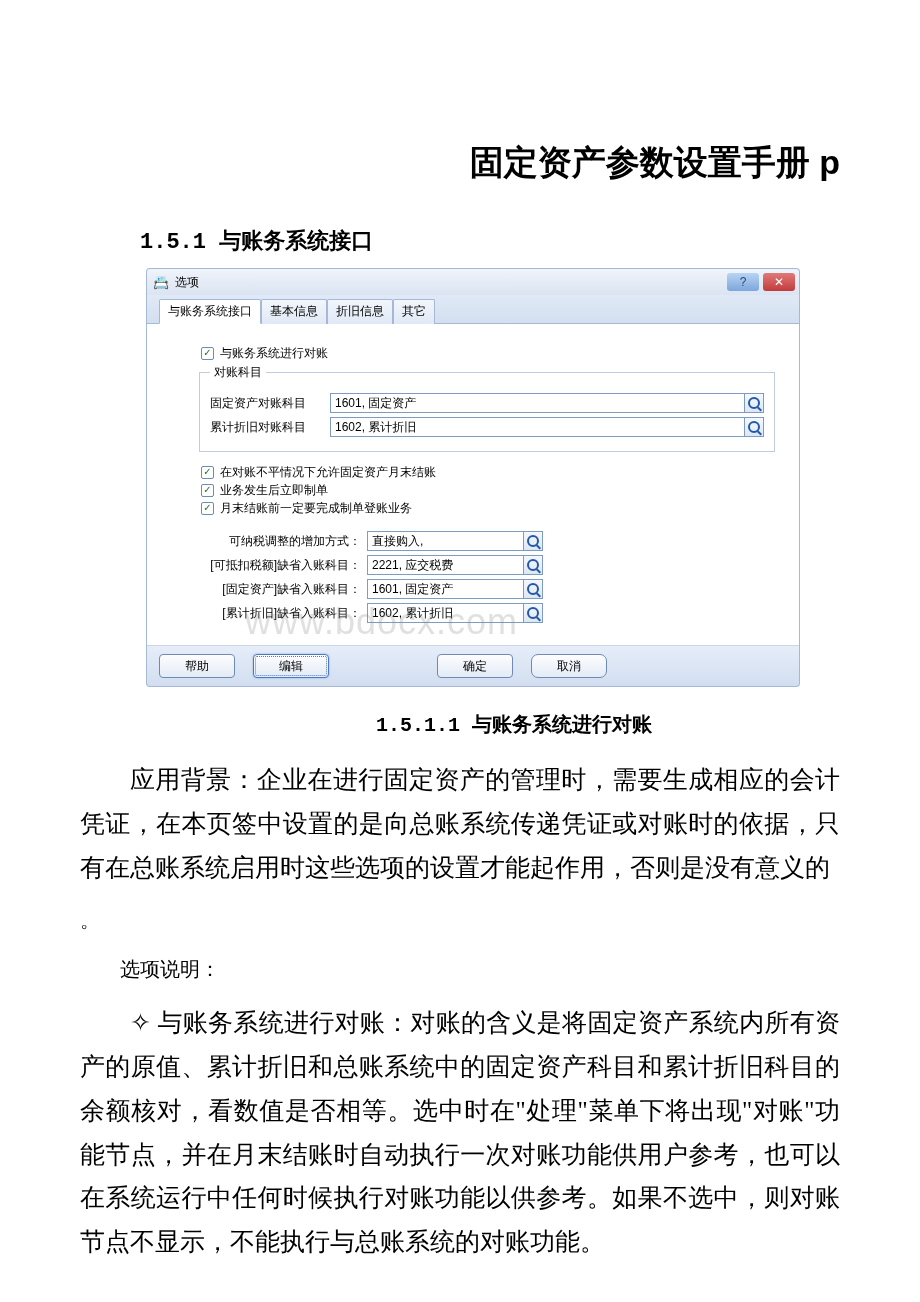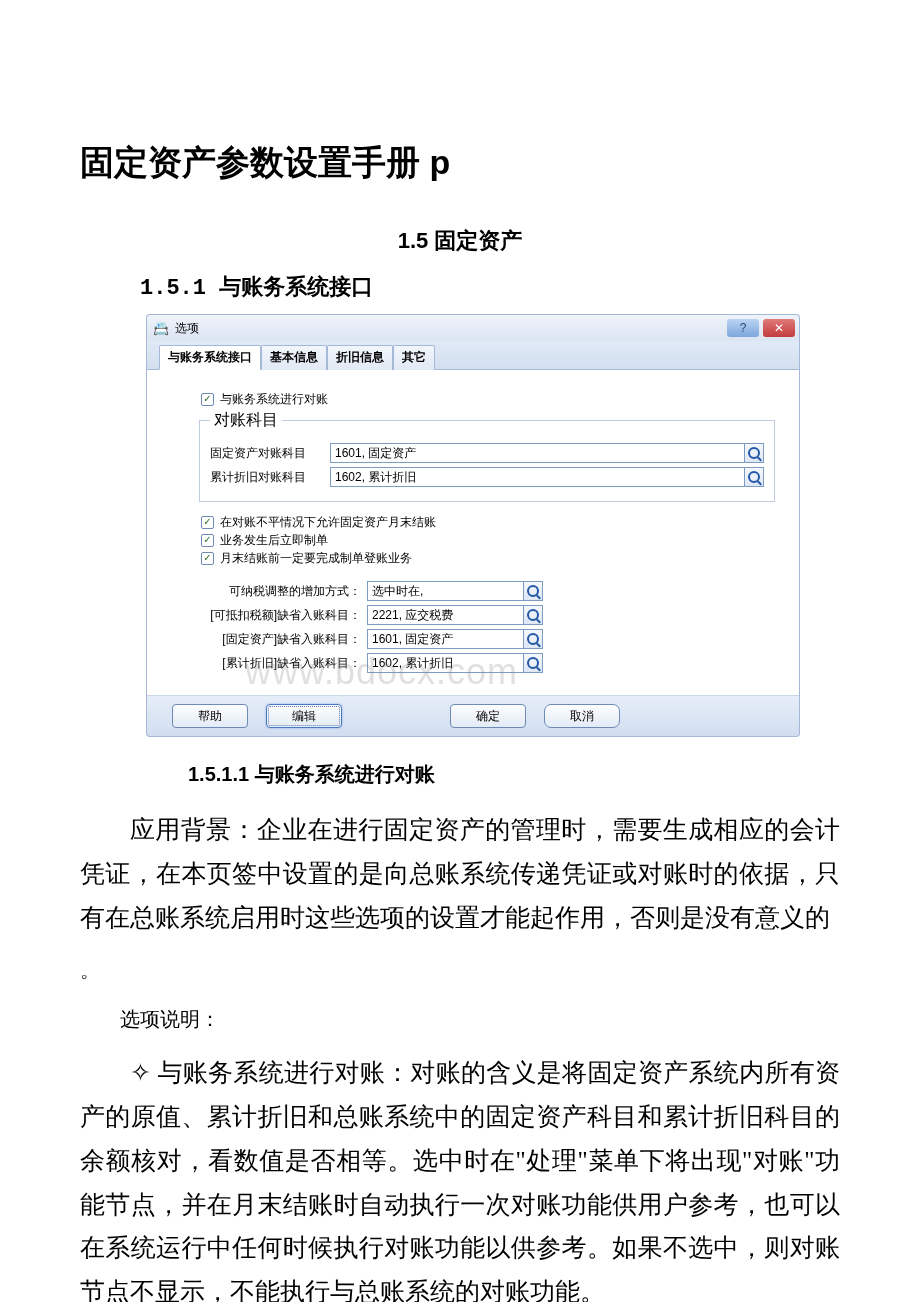--- a/index.html
+++ b/index.html
@@ -10,42 +10,42 @@
     color: #000;
     width: 920px;
   }
   .page {
     padding: 120px 80px 60px 80px;
   }
   h1 {
     font-family: "SimHei", "黑体", sans-serif;
     font-size: 34px;
     font-weight: bold;
-    text-align: left;
+    text-align: right;
     margin: 20px 0 40px 0;
   }
   h2 {
     font-family: "SimHei", "黑体", sans-serif;
     font-size: 22px;
     font-weight: bold;
     text-align: center;
     margin: 24px 0 16px 0;
   }
   h3 {
     font-family: Liberation Mono, monospace;
     font-size: 22px;
     font-weight: bold;
     text-align: left;
     margin: 12px 0 12px 60px;
   }
   h4 {
-    font-family: Liberation Sans, sans-serif;
+    font-family: Liberation Mono, monospace;
     font-size: 20px;
     font-weight: bold;
-    text-align: left;
+    text-align: center;
     margin: 24px 0 20px 108px;
   }
   .para {
     font-size: 25px;
     line-height: 1.75;
     margin: 14px 0;
     text-indent: 2em;
     text-align: justify;
   }
   .para-no-indent {
@@ -111,21 +111,20 @@
   }
   .tab {
     padding: 3px 8px 3px 8px;
     border: 1px solid #a6b8d8;
     border-bottom: none;
     background: linear-gradient(#f2f6fc, #e1e9f5);
     margin-top: 4px;
     margin-bottom: -1px;
     border-radius: 2px 2px 0 0;
     font-size: 12px;
-    font-weight: bold;
   }
   .tab.active {
     background: #fff;
     border-bottom: 1px solid #fff;
   }
   .dialog-inner {
     background: #fff;
     border-bottom: 1px solid #cbd6e8;
     padding: 20px 24px 18px 24px;
   }
@@ -148,21 +147,21 @@
     box-sizing: border-box;
     border-radius: 2px;
   }
   .chk .mark { transform: translateY(-1px); }
   fieldset.acct {
     border: 1px solid #c0cde0;
     margin: 2px 0 12px 28px;
     padding: 8px 10px 10px 10px;
   }
   fieldset.acct legend {
-    font-size: 16px;
+    font-size: 12px;
     padding: 0 4px;
   }
   .field-row {
     display: flex;
     align-items: center;
     margin: 4px 0;
   }
   .field-label {
     width: 120px;
     text-align: left;
@@ -224,21 +223,21 @@
     margin: 8px 0 14px 30px;
   }
   .rows-block {
     margin-left: 22px;
   }
   .dialog-footer {
     background: linear-gradient(#e5edf8, #d2def0);
     border: 1px solid #a6b8d8;
     border-top: none;
     border-radius: 0 0 4px 4px;
-    padding: 8px 25px;
+    padding: 8px 12px;
     display: flex;
     align-items: center;
   }
   .spacer { flex: 1; }
   .win-btn {
     min-width: 74px;
     height: 22px;
     border: 1px solid #6f8bb5;
     border-radius: 4px;
     background: linear-gradient(#fdfdfe, #e3ebf6);
@@ -265,21 +264,20 @@
   }
   .rel { position: relative; }
   .zero-line { font-size:20px; line-height:1.75; margin:0 0 14px 0;}
 </style>
 </head>
 <body>
 
 <div class="page">
 
   <h1>固定资产参数设置手册 p</h1>
-  <h2>1.5 固定资产</h2>
   <h3>1.5.1 与账务系统接口</h3>
 
   <div class="dialog-wrap rel">
 
     <div class="dialog-title">
       <span class="dialog-title-icon">📇</span>
       <span class="dialog-title-text">选项</span>
       <span class="title-btn title-help">?</span>
       <span class="title-btn title-close">✕</span>
     </div>
@@ -341,21 +339,21 @@
                 <span class="mark">✓</span>
               </span>
             <span>月末结账前一定要完成制单登账业务</span>
           </div>
         </div>
 
         <div class="rows-block rel">
           <div class="field-row">
             <div class="field-label-wide">可纳税调整的增加方式：</div>
             <div class="field-input-short">
-              <span>选中时在,</span>
+              <span>直接购入,</span>
               <span class="search-btn">
                   <span class="mag"></span>
                 </span>
             </div>
           </div>
           <div class="field-row">
             <div class="field-label-wide">[可抵扣税额]缺省入账科目：</div>
             <div class="field-input-short">
               <span>2221, 应交税费</span>
               <span class="search-btn">

